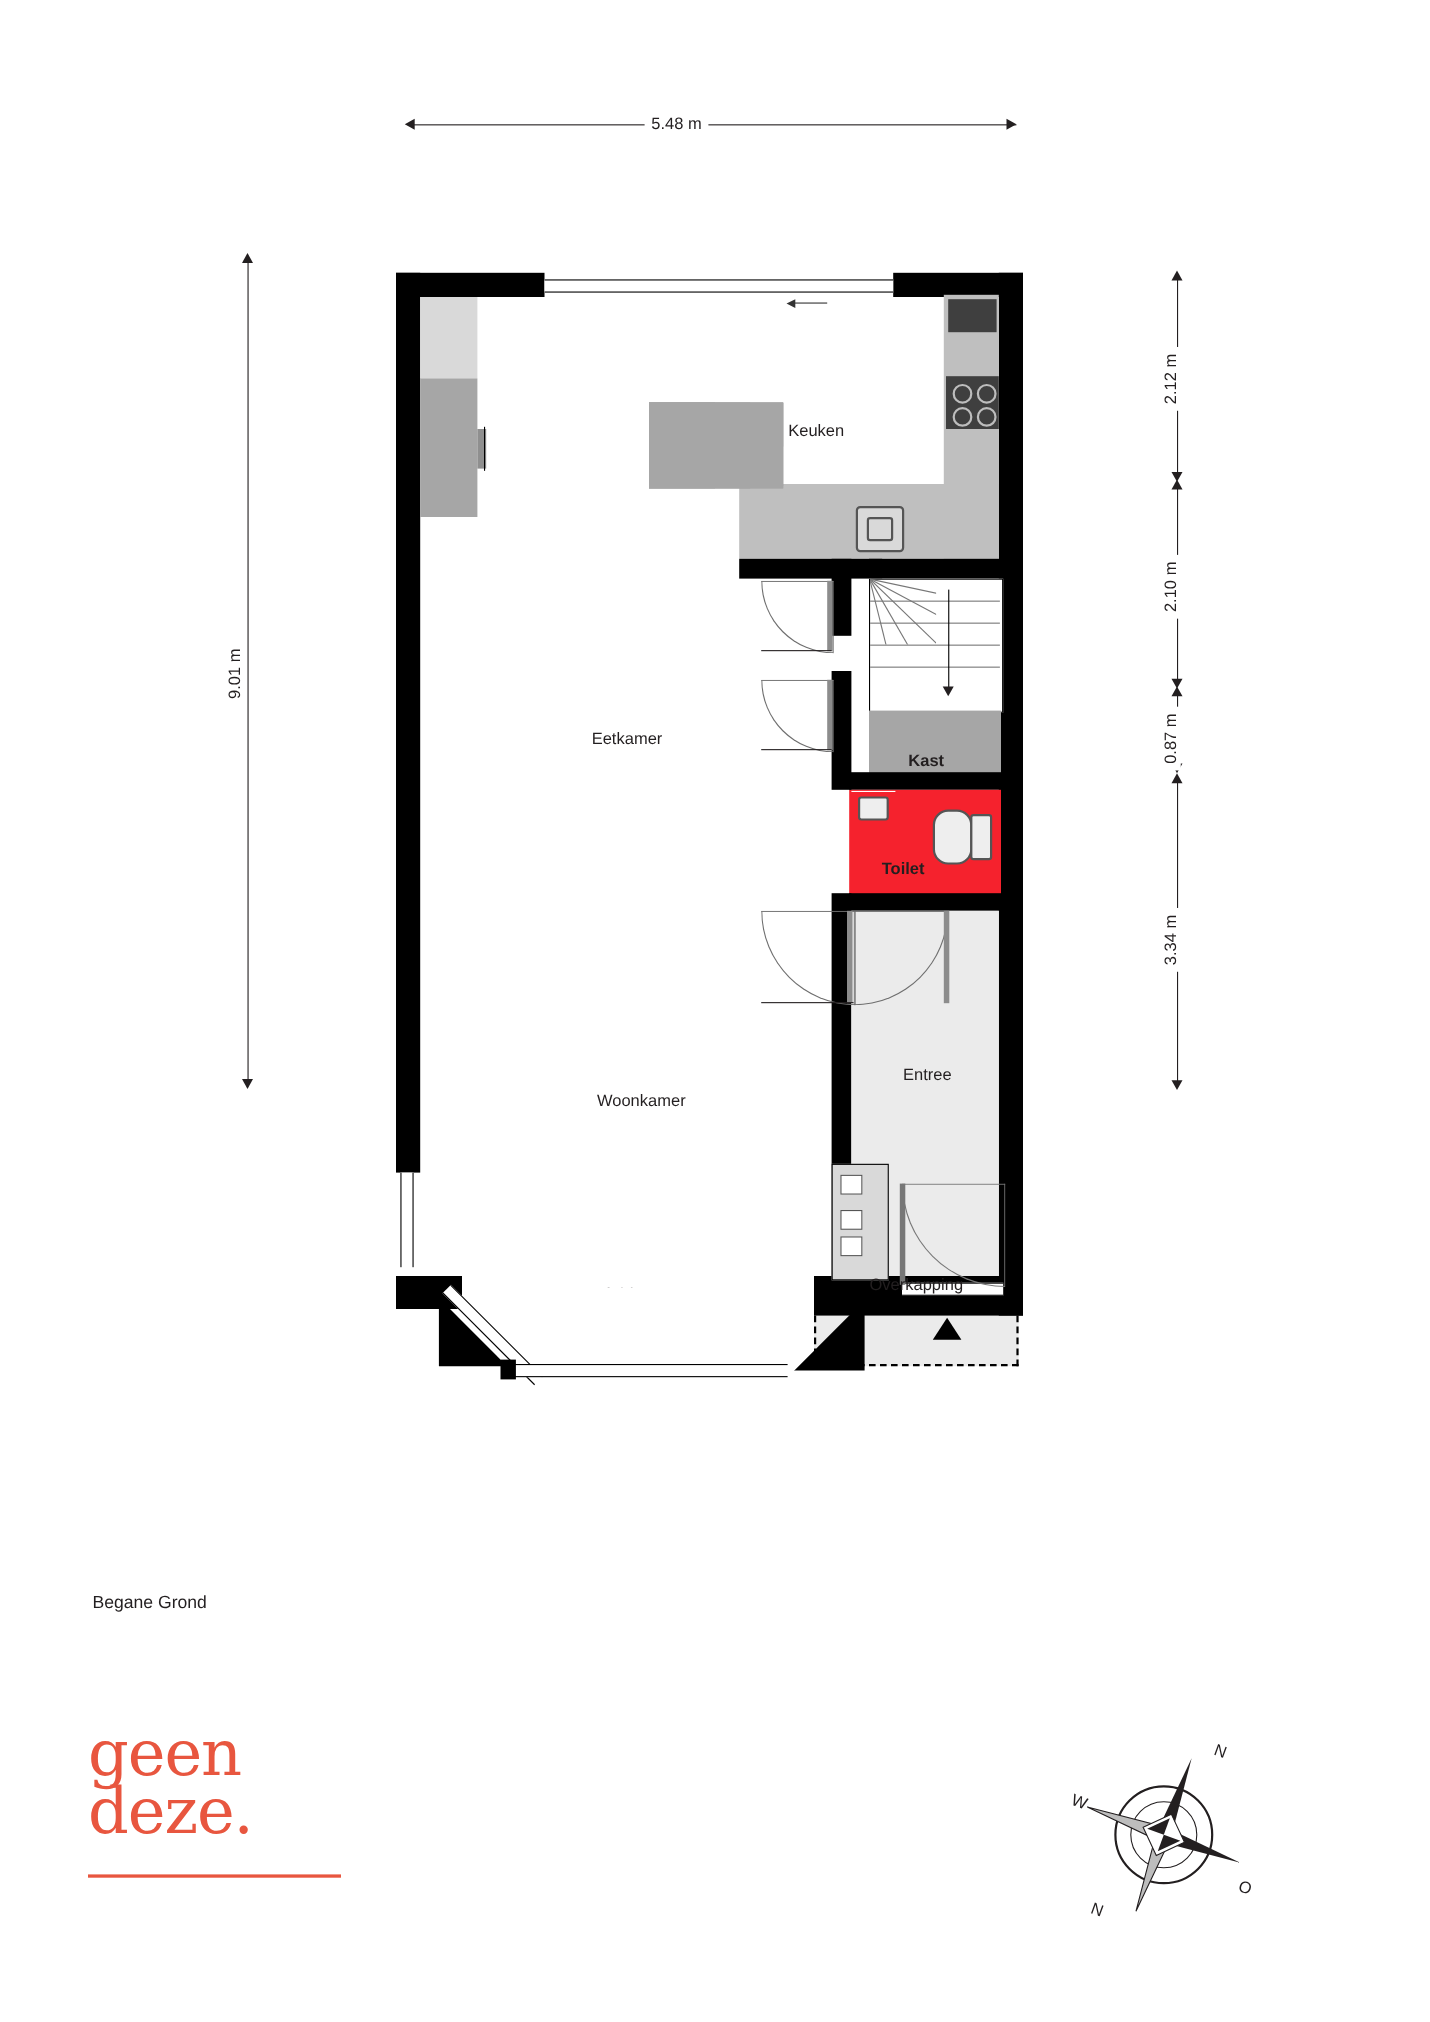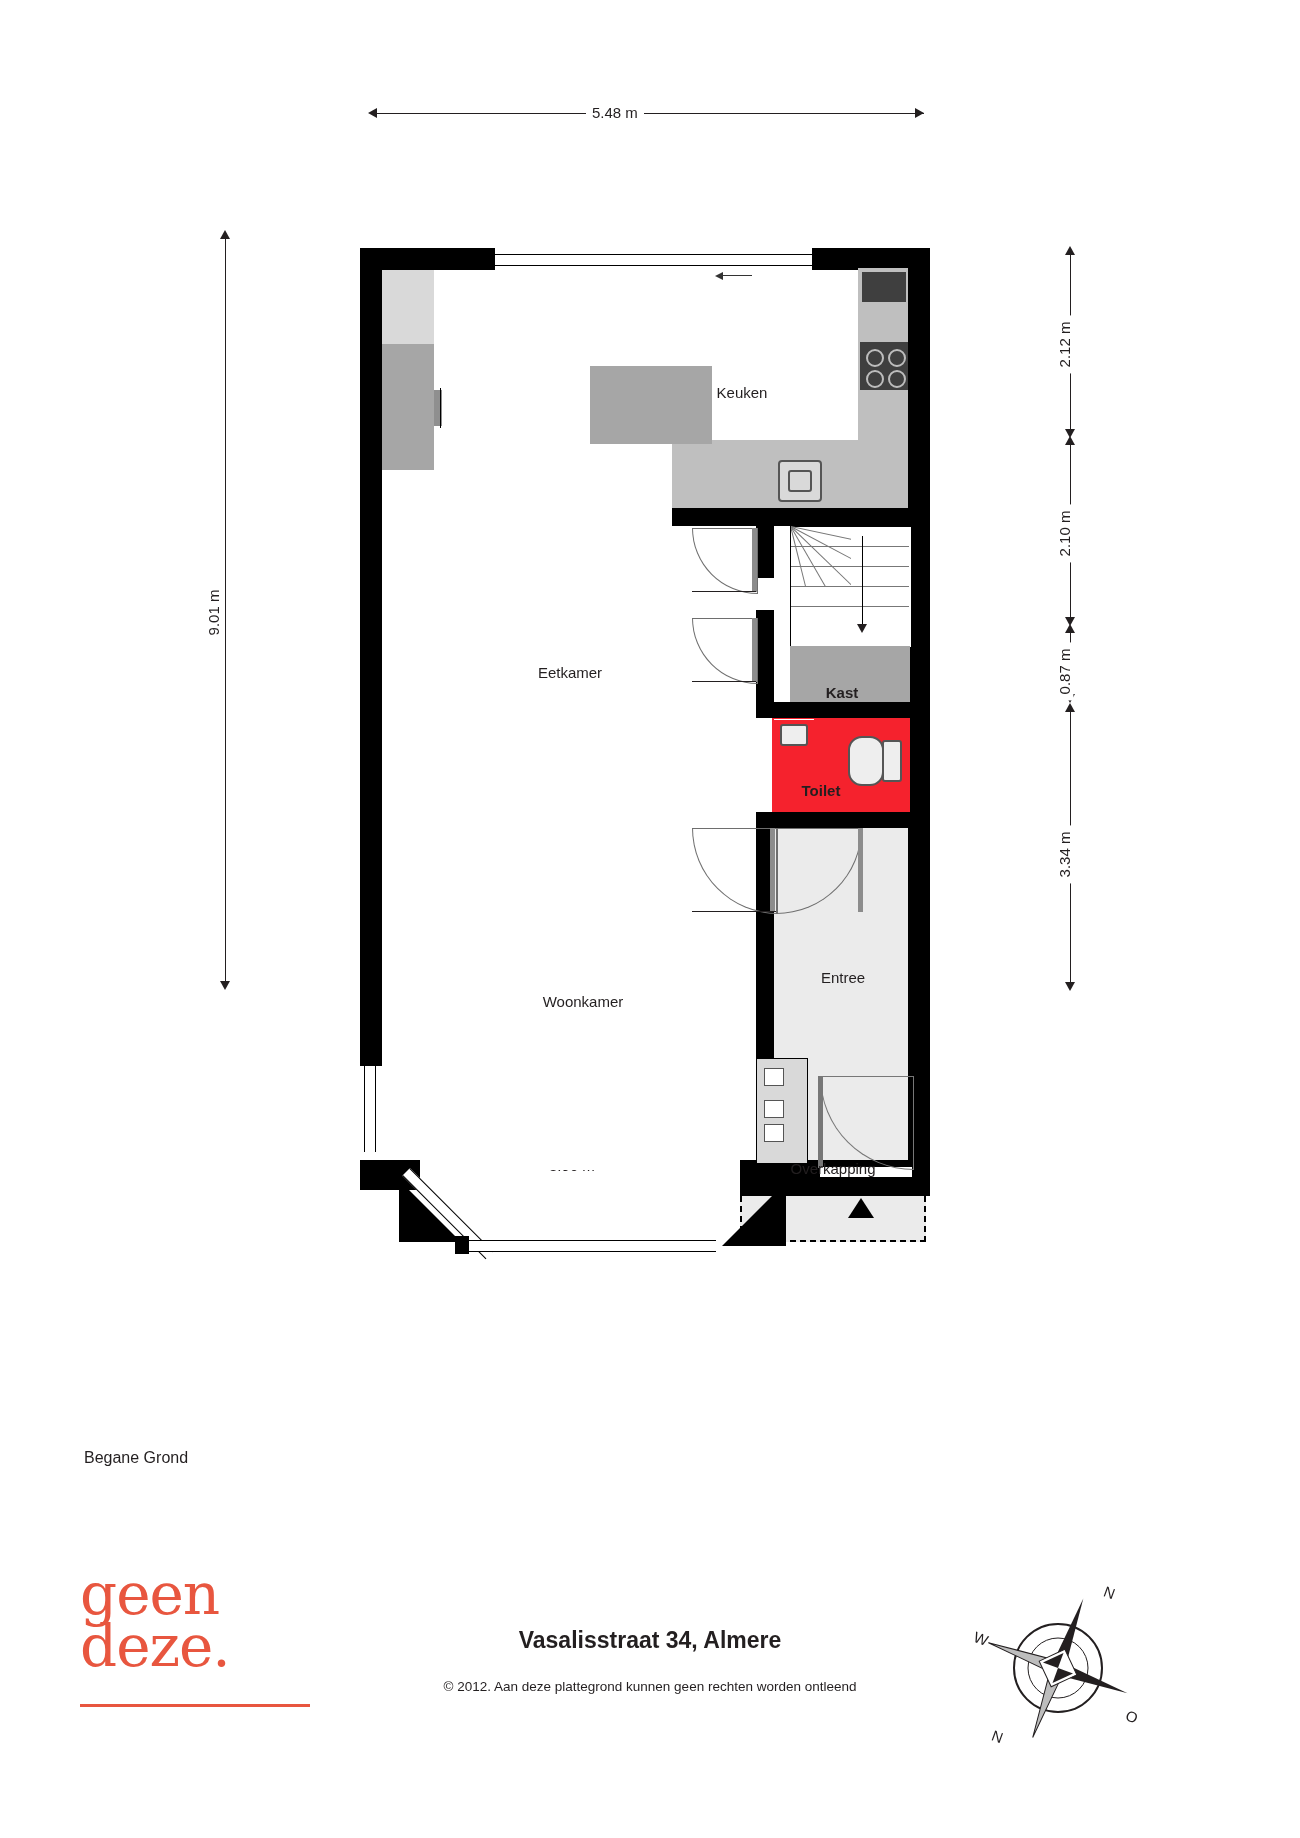--- a/index.html
+++ b/index.html
@@ -415,22 +415,20 @@
   </div>
 
   <div class="floor-title" style="left:84px; top:1449px;">Begane Grond</div>
 
   <div>
     <div class="logo-text" style="left:80px; top:1568px;">geen</div>
     <div class="logo-text" style="left:80px; top:1620px;">deze.</div>
     <div class="logo-rule" style="left:80px; top:1704px; width:230px;"></div>
   </div>
 
-  <div class="addr" style="left:330px; top:1627px;">Vasalisstraat 34, Almere</div>
-  <div class="copy" style="left:330px; top:1677px;">© 2012. Aan deze plattegrond kunnen geen rechten worden ontleend</div>
 
   <div class="compass" style="left:968px; top:1578px; width:180px; height:180px;">
     <svg width="180" height="180" viewBox="0 0 180 180">
       <circle cx="90" cy="90" r="44" fill="none" stroke="#231f20" stroke-width="2"></circle>
       <circle cx="90" cy="90" r="30" fill="none" stroke="#231f20" stroke-width="1"></circle>
 
       <g transform="rotate(20 90 90)">
         <polygon points="90,16 97,90 90,96 83,90" fill="#231f20"></polygon>
         <polygon points="90,164 97,90 90,84 83,90" fill="#bdbdbd" stroke="#231f20" stroke-width="1"></polygon>
         <polygon points="16,90 90,83 96,90 90,97" fill="#bdbdbd" stroke="#231f20" stroke-width="1"></polygon>

